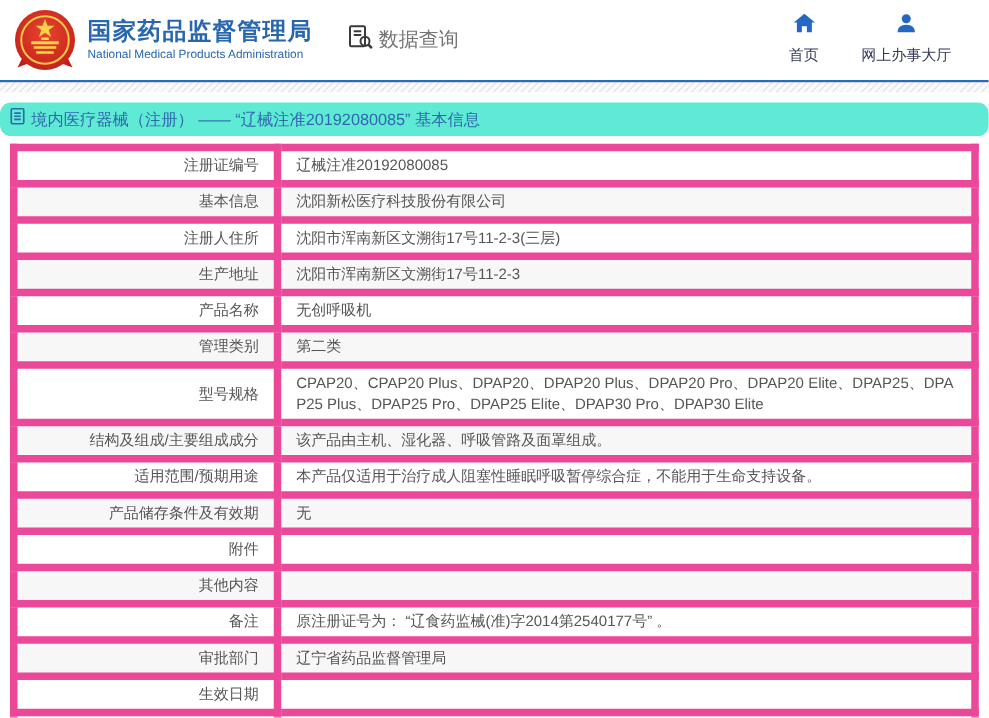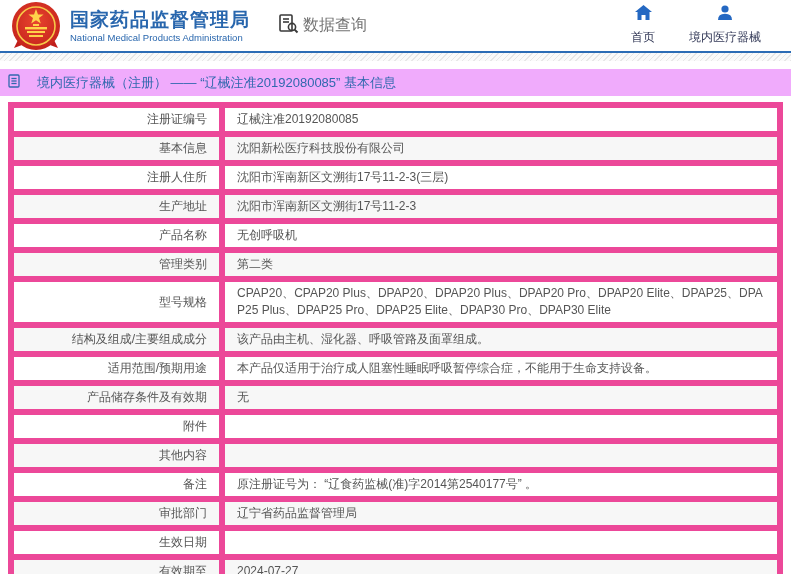--- a/index.html
+++ b/index.html
@@ -1,37 +1,37 @@
 <!DOCTYPE html>
 <html><head>
 <meta charset="utf-8">
 <style>
   * { margin:0; padding:0; box-sizing:border-box; }
   html,body { width:791px; height:574px; background:#fff; overflow:hidden;
     font-family:"Liberation Sans","DejaVu Sans",sans-serif; }
 
   
-  .header { height:53px; display:flex; align-items:center; padding:0 30px 0 10px;
+  .header { height:66px; display:flex; align-items:center; padding:0 30px 0 10px;
     border-bottom:2px solid #2c6cb5; background:#fff; }
   .logo { width:52px; height:52px; flex:0 0 auto; }
   .org { margin-left:8px; }
   .org-cn { font-size:19px; font-weight:bold; color:#2866ad; letter-spacing:1px; line-height:21px;}
   .org-en { font-size:9.5px; color:#2866ad; margin-top:2px; }
   .dq { display:flex; align-items:center; margin-left:28px; gap:4px; cursor:pointer; }
   .dq-label { font-size:16px; color:#737373; font-weight:500; }
   .nav { margin-left:auto; display:flex; gap:34px; }
   .nav-item { display:flex; flex-direction:column; align-items:center; gap:5px; cursor:pointer; }
   .nav-item .lab { font-size:12px; color:#333957; white-space:nowrap; }
 
   
   .hatch { height:8px; background:repeating-linear-gradient(135deg,#e7e7e7 0 1px,#fafafa 1px 4px); }
   .gap1 { height:8px; background:#fff; }
 
   
-  .crumbbar { height:27px; background:#f0abfc; display:flex; align-items:center; padding-left:8px; gap:17px; }
+  .crumbbar { height:27px; background:#5eead4; display:flex; align-items:center; padding-left:8px; gap:5px;border-radius:9px; }
   .crumbbar .txt { font-size:13px; color:#3068ae; }
 
   .gap2 { height:6px; background:#fff; }
 
   
   table { width:775px; margin-left:8px; border-collapse:collapse; table-layout:fixed; }
   td { border:6px solid #ec4899; font-size:12px; color:#555; vertical-align:middle; }
   td.label { width:211px; text-align:right; padding:3px 12px 3px 4px; height:22px; }
   td.value { padding:3px 12px; line-height:17px; word-break:break-all; }
   tr:nth-child(even) td { background:#f7f7f7; }
@@ -89,21 +89,21 @@
       </span>
       <span class="lab">首页</span>
     </div>
     <div class="nav-item">
       <span>
         <svg width="16" height="15" viewBox="0 0 16 15">
             <circle cx="8" cy="4" r="3.6" fill="#2468c2"></circle>
             <path d="M1 15 Q1 8.8 8 8.8 Q15 8.8 15 15 Z" fill="#2468c2"></path>
           </svg>
       </span>
-      <span class="lab">境内医疗器械</span>
+      <span class="lab">网上办事大厅</span>
     </div>
   </div>
 </div>
 
 <div class="hatch"></div>
 <div class="gap1"></div>
 
 <div class="crumbbar">
   <span>
     <svg width="12" height="14" viewBox="0 0 12 14" fill="none" stroke="#3068ae" stroke-width="1.3">

